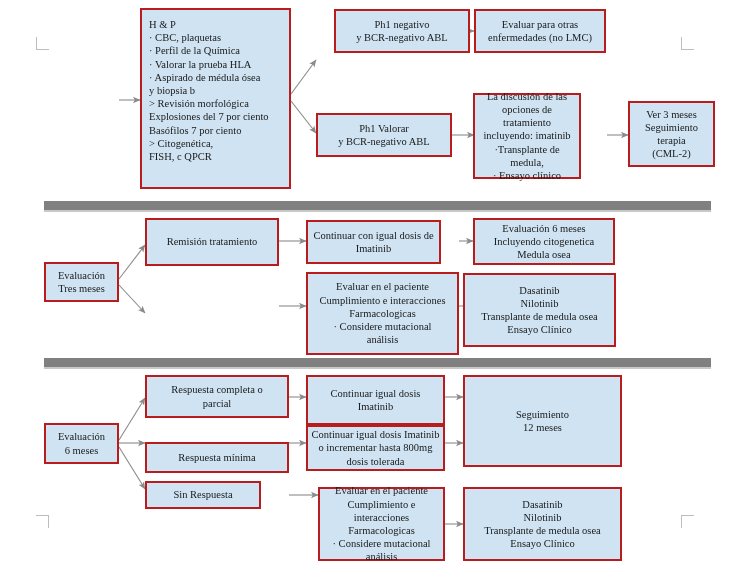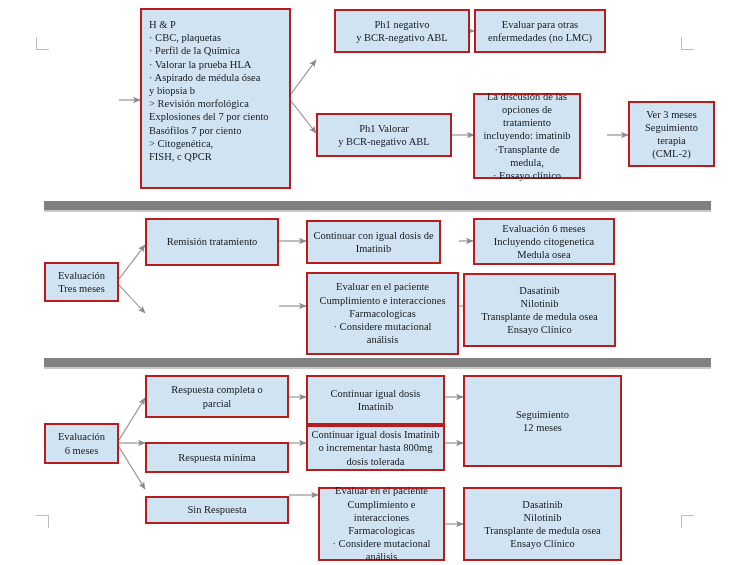--- a/index.html
+++ b/index.html
@@ -208,21 +208,21 @@
 
   <div class="box" style="left:463px; top:375px; width:159px; height:92px;">Seguimiento
 12 meses</div>
 
   <div class="box" style="left:145px; top:428px; width:144px; height:31px;margin-top:14px;">Respuesta mínima</div>
 
   <div class="box" style="left:306px; top:425px; width:139px; height:46px;">Continuar igual dosis  Imatinib
 o incrementar hasta 800mg
 dosis tolerada</div>
 
-  <div class="box" style="left:145px; top:481px; width:144px; height:28px;margin-top:15px;">Sin Respuesta</div>
+  <div class="box" style="left:145px; top:481px; width:116px; height:28px;">Sin Respuesta</div>
 
   <div class="box" style="left:318px; top:487px; width:127px; height:74px;">Evaluar en el paciente
 Cumplimiento e interacciones
 Farmacologicas
 · Considere mutacional
 análisis</div>
 
   <div class="box" style="left:463px; top:487px; width:159px; height:74px;">Dasatinib
 Nilotinib
 Transplante de medula osea

